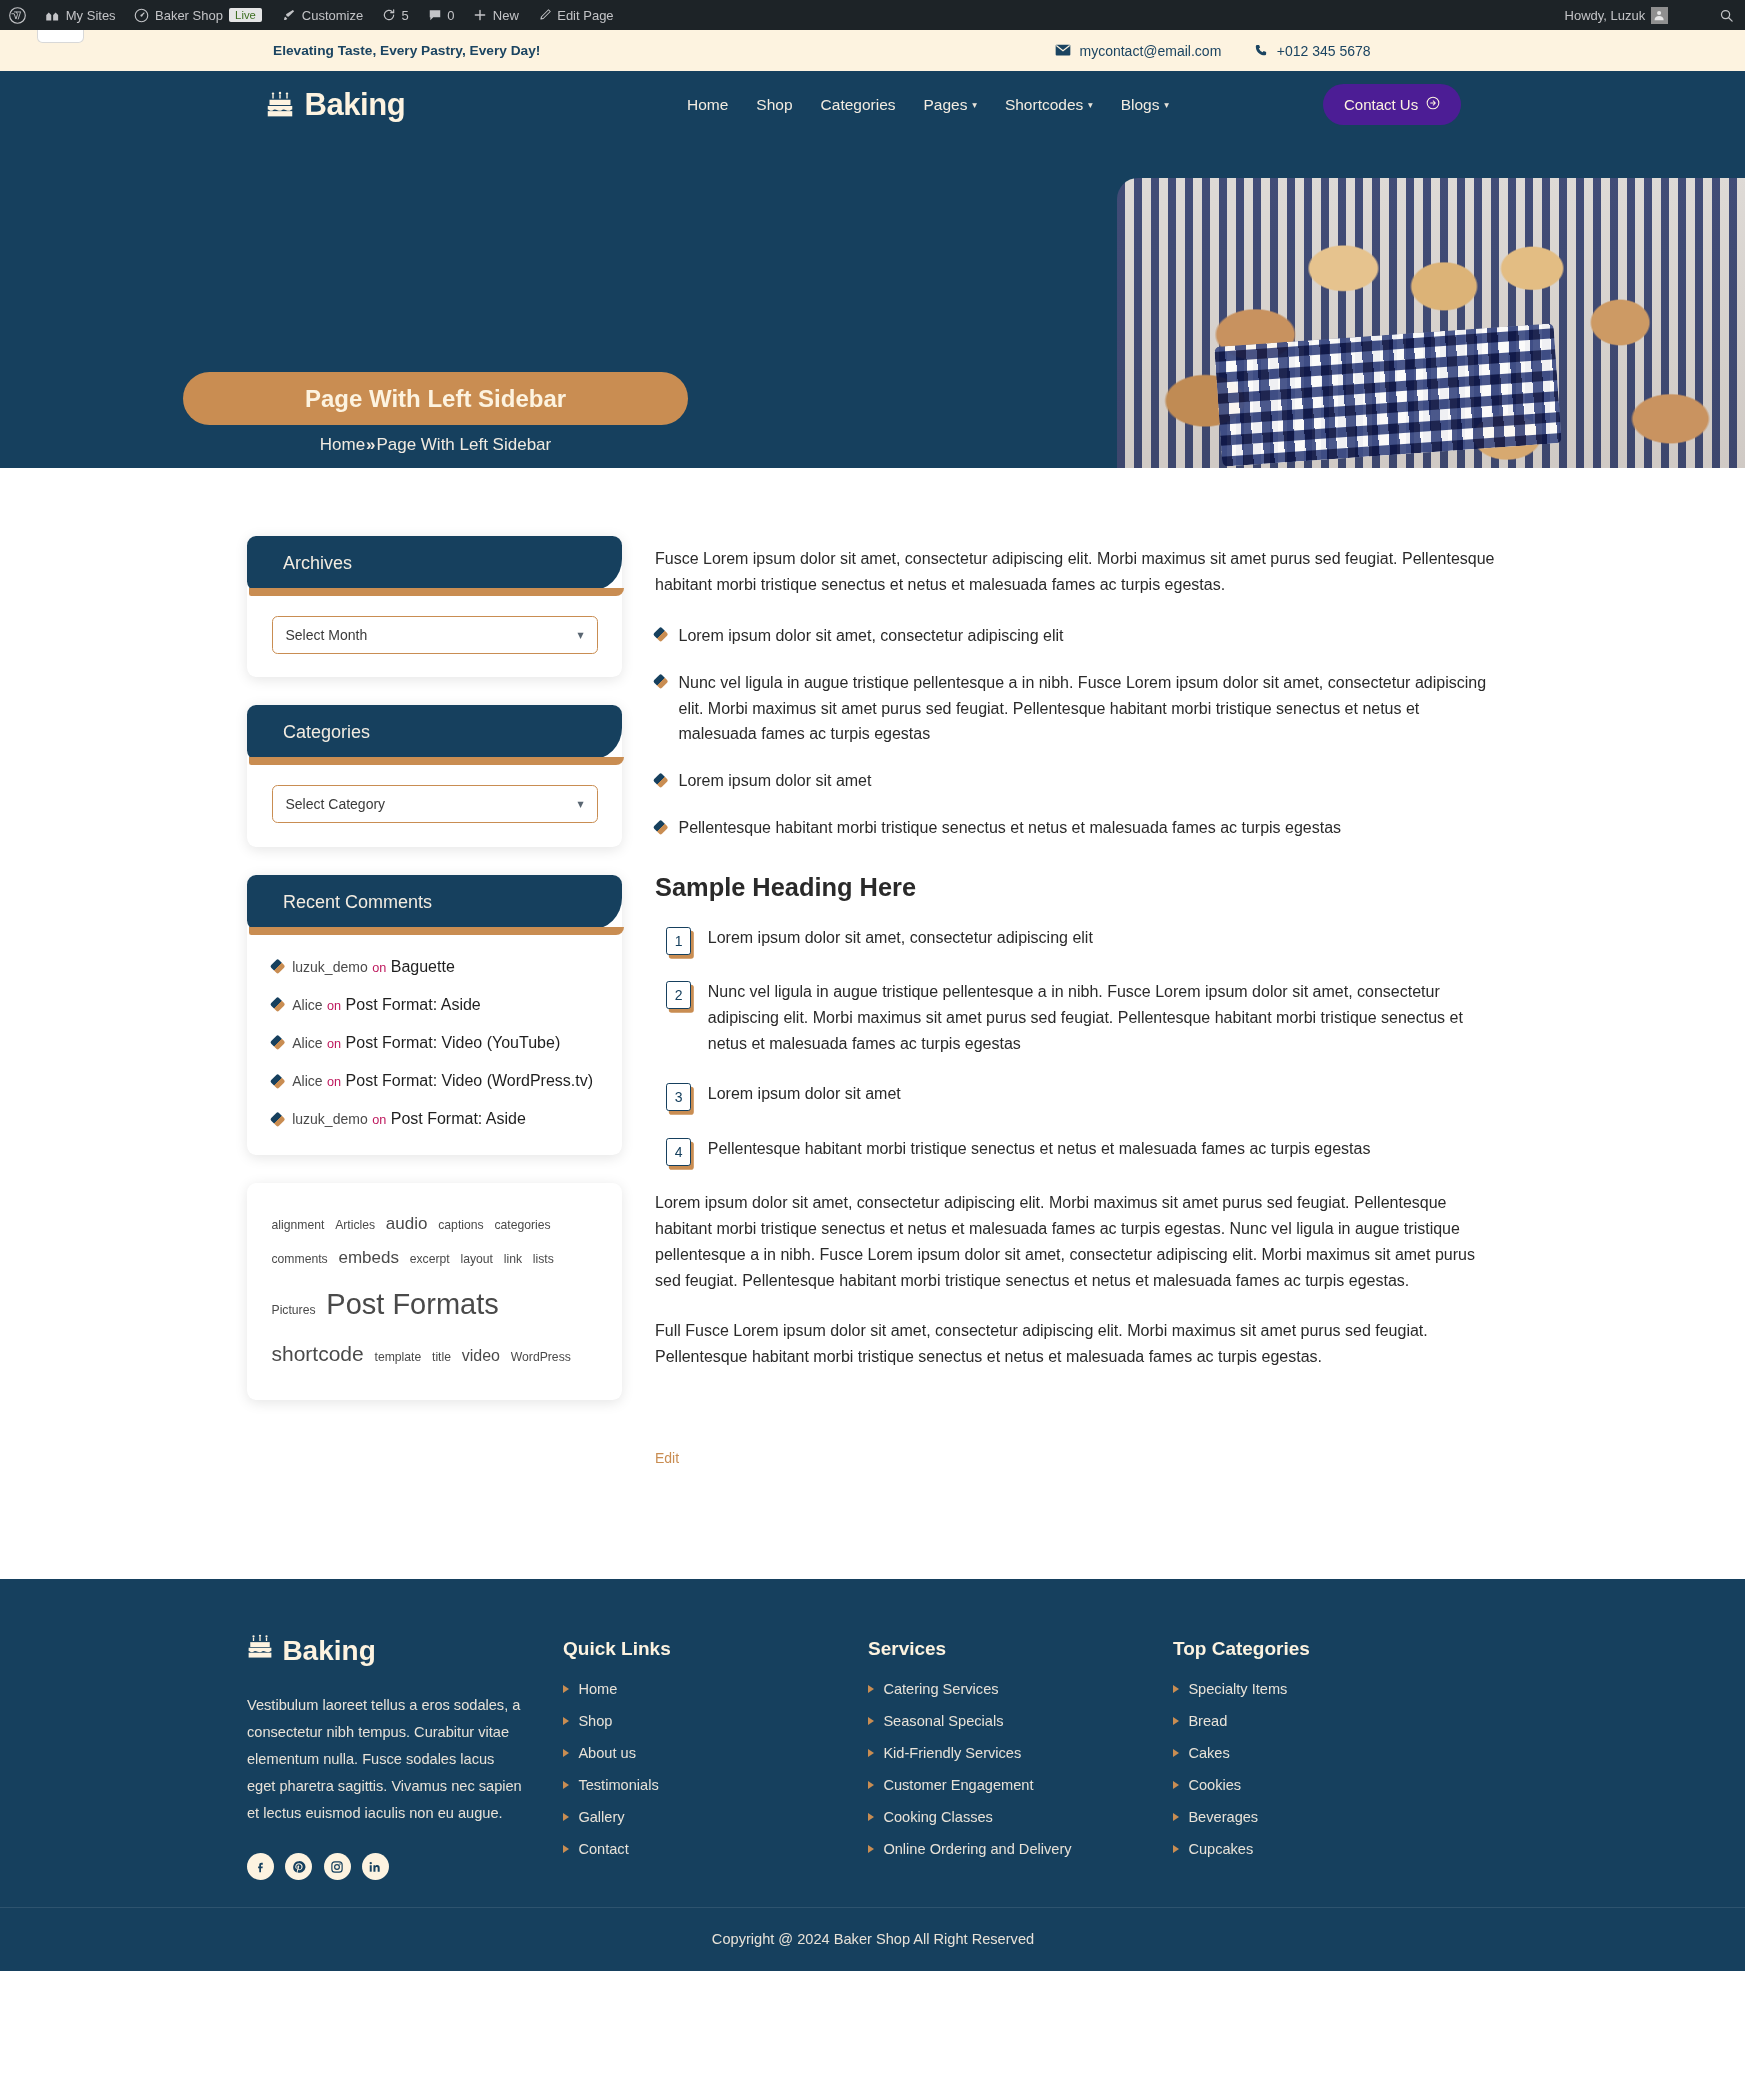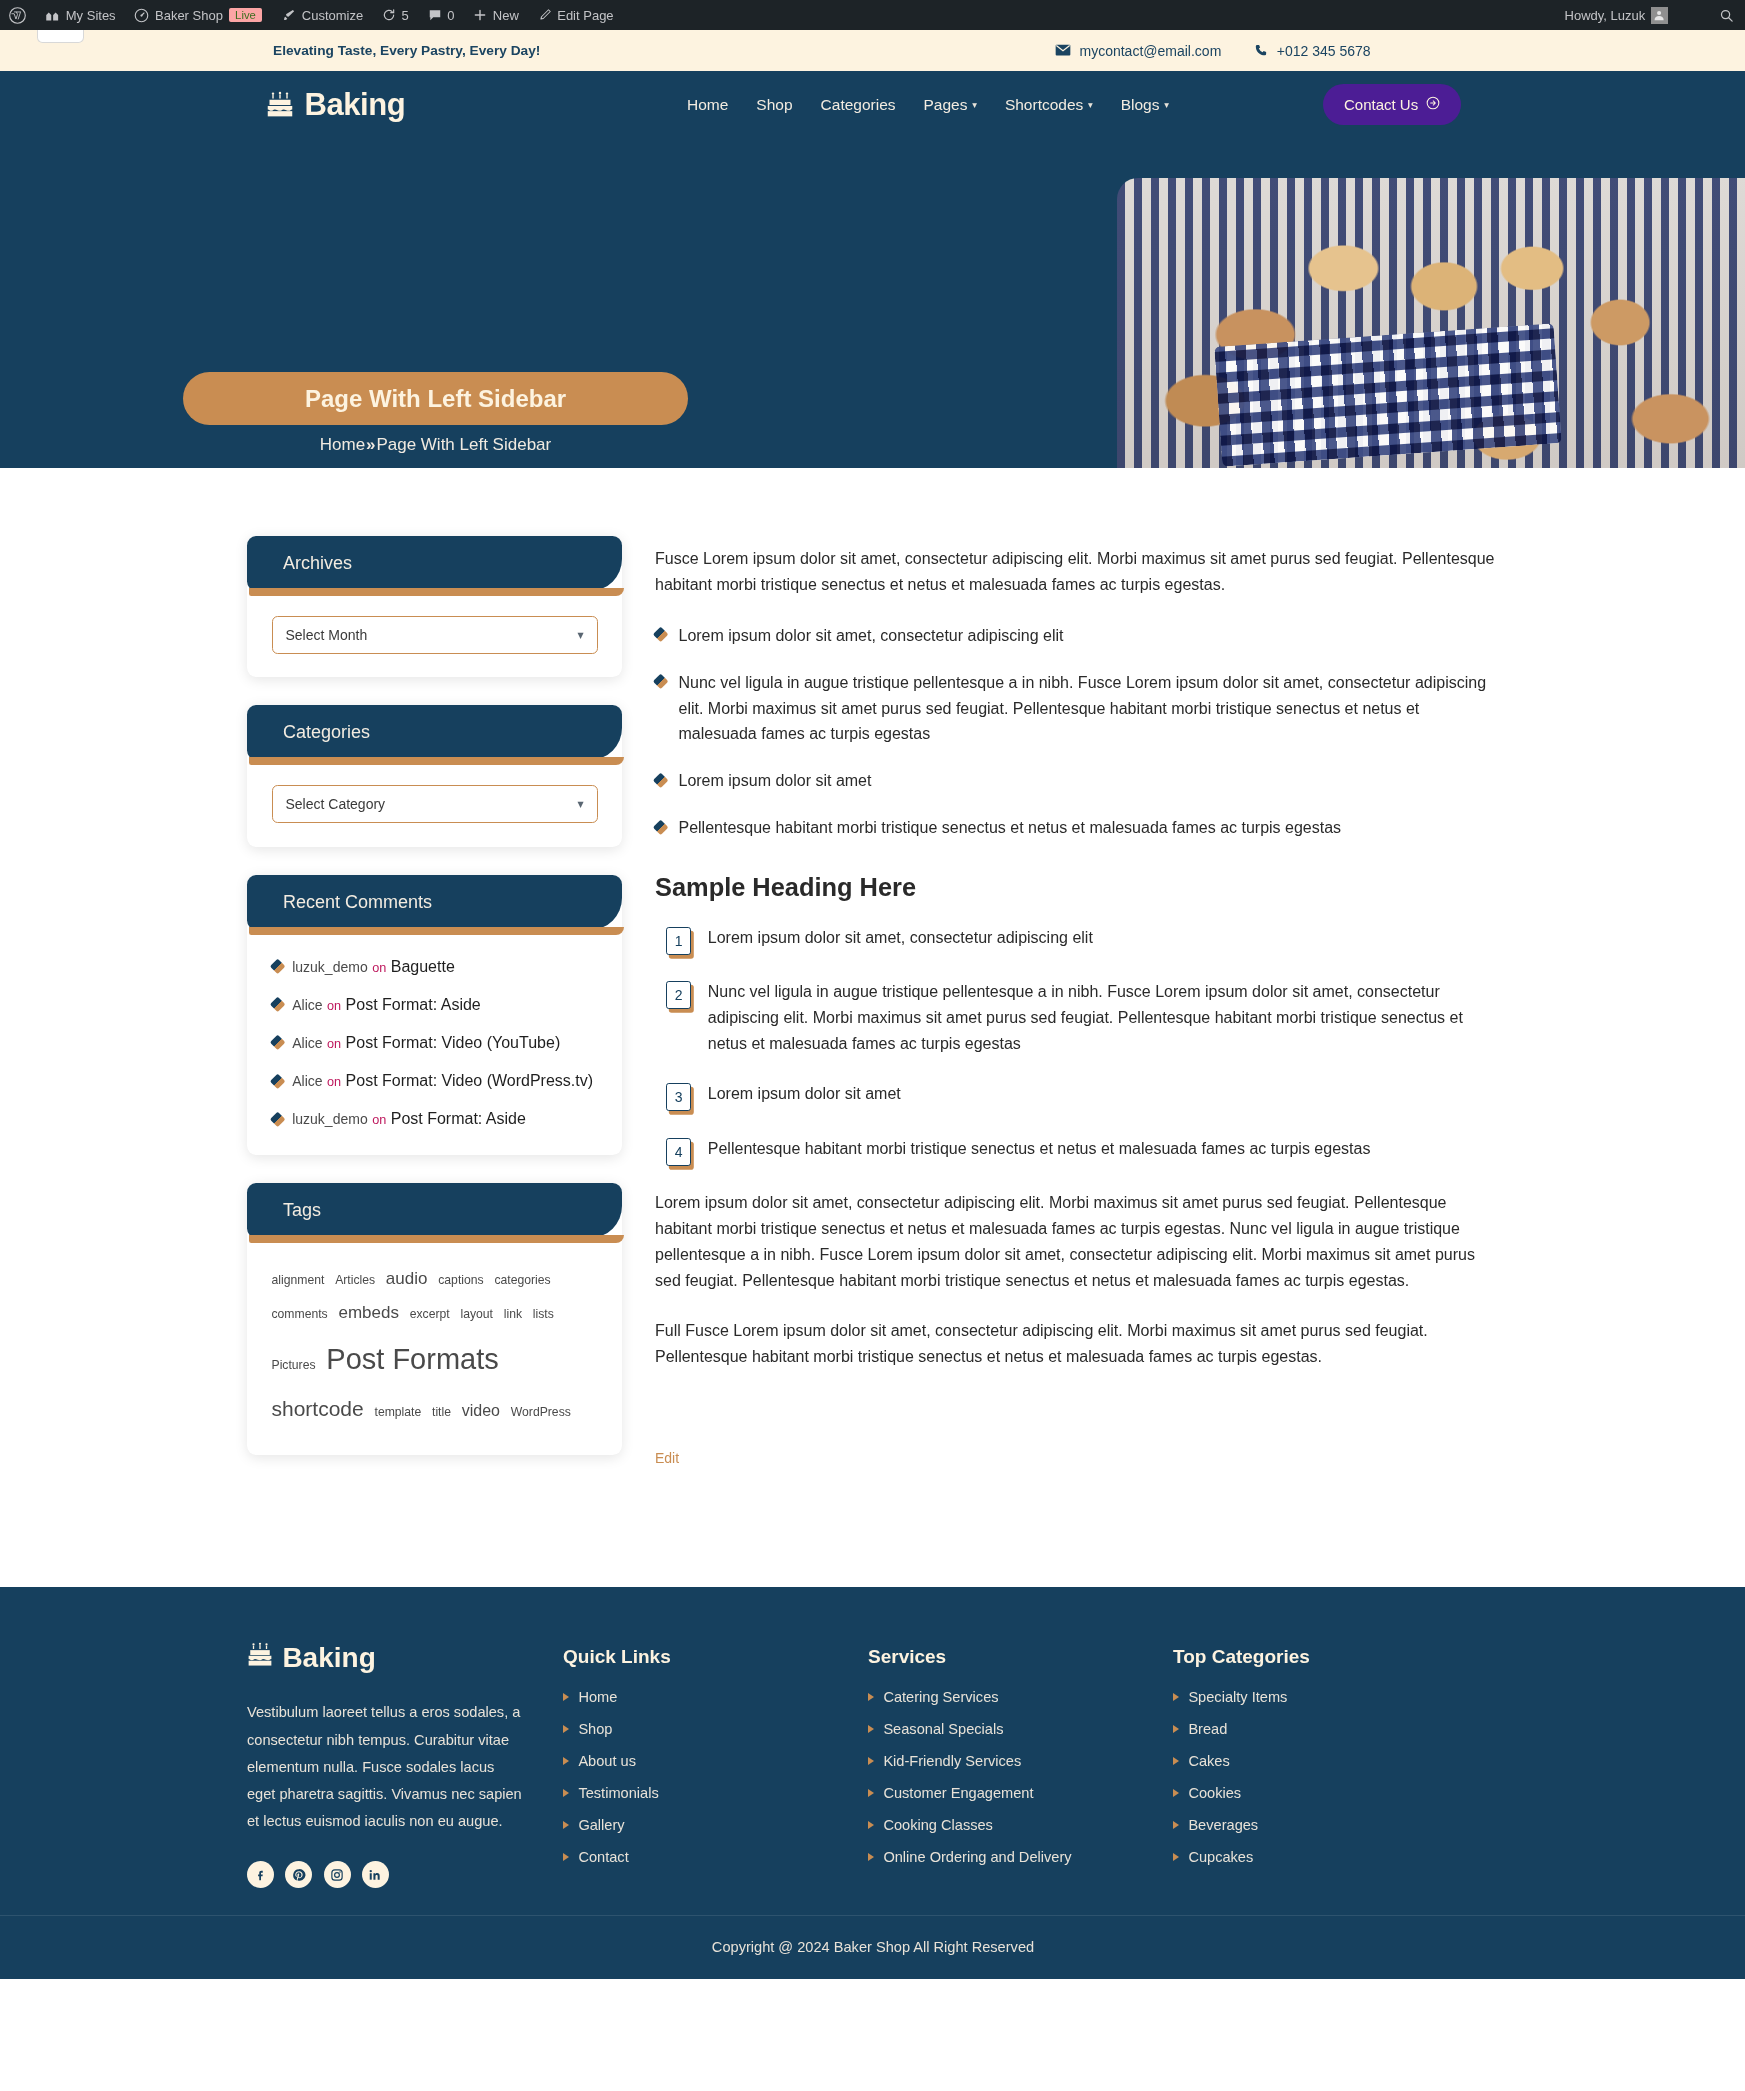--- a/index.html
+++ b/index.html
@@ -19,21 +19,21 @@
   .wpbar-left, .wpbar-right { display: flex; align-items: center; }
   .wpbar-right { margin-left: auto; padding-right: 3px; gap: 32px; }
   .wpbar-item {
     display: flex; align-items: center; gap: 5.6px;
     padding: 0 9.4px; height: 30px; color: #c3c4c7; white-space: nowrap;
   }
   .wpbar-item:first-child { padding-left: 9.4px; }
   .wpicon { display: inline-flex; align-items: center; justify-content: center; }
   .wpicon svg { display: block; }
   .live-badge {
-    background: #fca5a5; color: #3c6e1f; font-size: 11.3px;
+    background: #e5e5e5; color: #3c6e1f; font-size: 11.3px;
     padding: 0.9px 6.6px; border-radius: 1.9px; font-weight: 400;
   }
   .avatar-box {
     width: 17px; height: 17px; background: #8f8f8f;
     display: inline-flex; align-items: center; justify-content: center;
   }
 
   
   .skip-link-stub {
     position: absolute; left: 37px; top: 30px;
@@ -519,23 +519,20 @@
               </li>
               <li>
                 <span class="bullet-dia"></span>
                 <span class="txt"><span class="cmt-author">luzuk_demo</span> <span class="cmt-on">on</span> <span class="cmt-post">Post Format: Aside</span></span>
               </li>
             </ul>
         </div>
       </section>
 
       <section class="widget">
-        <div class="widget-head">
-          <h3>Tags</h3>
-        </div>
         <div class="widget-body">
           <div class="tagcloud" id="tagcloud"><a style="font-size: 12.2px;">alignment</a> <a style="font-size: 12.2px;">Articles</a> <a style="font-size: 17px;">audio</a> <a style="font-size: 12.2px;">captions</a> <a style="font-size: 12.2px;">categories</a> <a style="font-size: 12.2px;">comments</a> <a style="font-size: 17px;">embeds</a> <a style="font-size: 12.2px;">excerpt</a> <a style="font-size: 12.2px;">layout</a> <a style="font-size: 12.2px;">link</a> <a style="font-size: 12.2px;">lists</a> <a style="font-size: 12.2px;">Pictures</a> <a style="font-size: 29px;">Post Formats</a> <a style="font-size: 21px;">shortcode</a> <a style="font-size: 12.2px;">template</a> <a style="font-size: 12.2px;">title</a> <a style="font-size: 16px;">video</a> <a style="font-size: 12.2px;">WordPress</a> </div>
         </div>
       </section>
 
     </aside>
 
     <main class="content">
       <p class="intro">Fusce Lorem ipsum dolor sit amet, consectetur adipiscing elit. Morbi maximus sit amet purus sed feugiat. Pellentesque habitant morbi tristique senectus et netus et malesuada fames ac turpis egestas.</p>
       <ul class="diamond" id="bullet-list">

